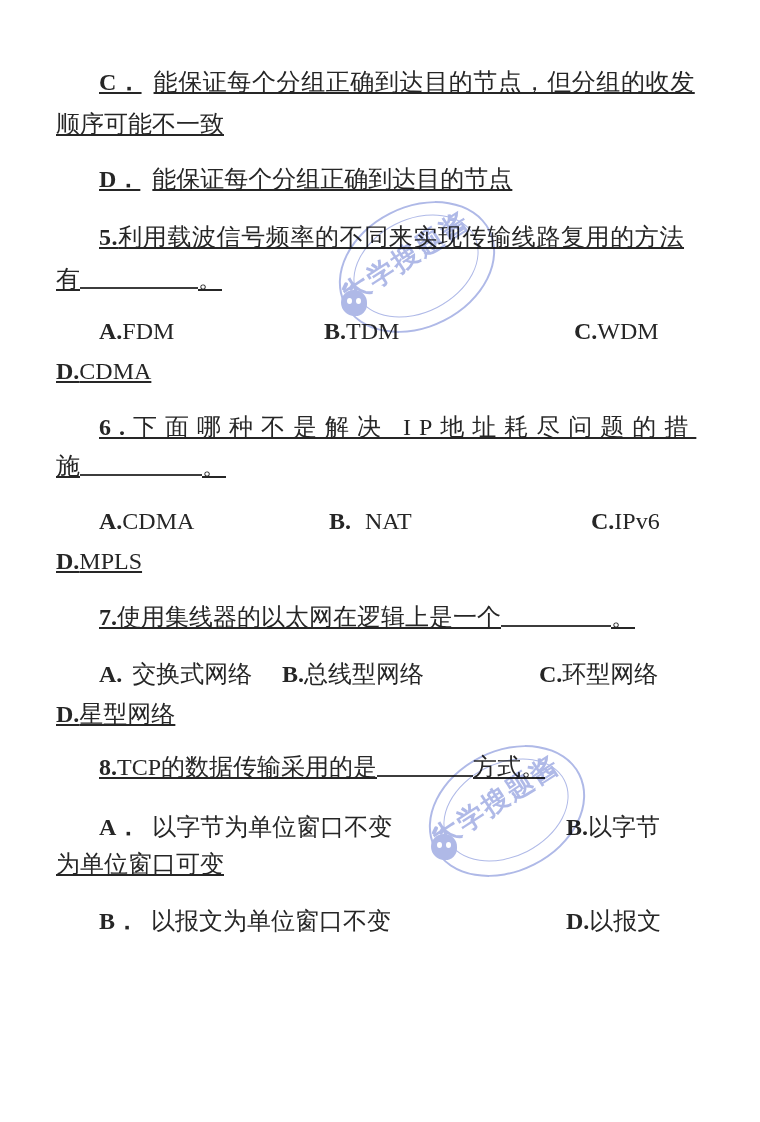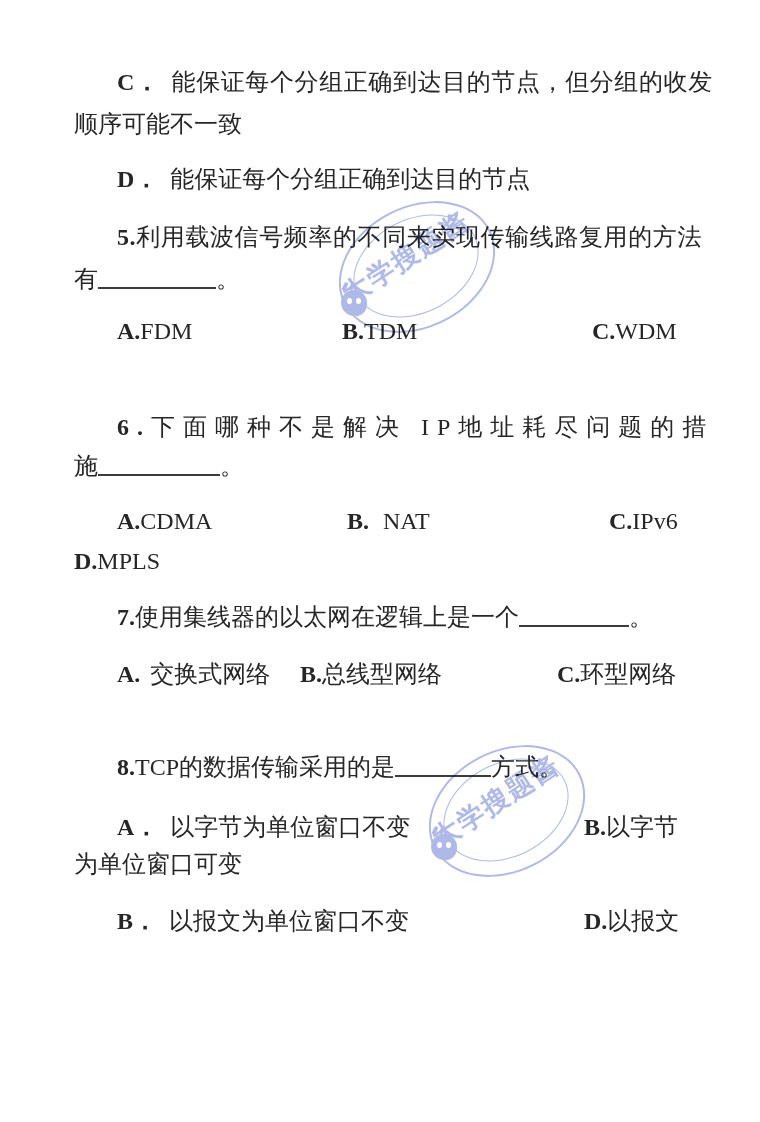--- a/index.html
+++ b/index.html
@@ -2,22 +2,22 @@
 <html><head>
 <meta charset="utf-8">
 <title>Document</title>
 <style>
   html,body{margin:0;padding:0;background:#e8e8e8;}
   .page{
     position:relative;width:760px;height:1122px;background:#ffffff;
     font-family:"Liberation Serif","DejaVu Serif",serif;
     color:#262626;overflow:hidden;
   }
-  .line{position:absolute;left:74px;right:60px;height:34px;
-        font-size:24px;line-height:32px;white-space:nowrap;}
+  .line{position:absolute;left:56px;right:60px;height:34px;
+        font-size:24px;line-height:32px;white-space:nowrap;text-decoration:underline;}
   .indent{padding-left:43px;}
   .lbl{font-weight:bold;}
   .g12{margin-right:12px;}
   .g14{margin-right:14px;}
   .g10{margin-right:10px;}
   .ls1{letter-spacing:0.6px;}
   .lswide{letter-spacing:8px;}
   .opt{position:absolute;top:0;white-space:nowrap;text-align:center;}
   .blank{display:inline-block;border-bottom:2px solid #3c3c3c;height:24px;
          vertical-align:baseline;margin-bottom:-2px;}
@@ -63,20 +63,23 @@
     <span class="lbl">5.</span><span>利用载波信号频率的不同来实现传输线路复用的方法</span>
   </div>
   <div class="line" style="top:263px">
     <span>有</span><span class="blank" style="width:118px"></span><span>。</span>
   </div>
   <div class="line" style="top:315px">
     <span class="opt" style="left:43px"><span class="lbl">A.</span><span>FDM</span></span>
     <span class="opt" style="left:268px"><span class="lbl">B.</span><span>TDM</span></span>
     <span class="opt" style="left:518px"><span class="lbl">C.</span><span>WDM</span></span>
   </div>
+  <div class="line" style="top:355px">
+    <span class="lbl">D.</span><span>CDMA</span>
+  </div>
 
   <div class="line indent lswide" style="top:411px">
     <span class="lbl">6.</span><span>下面哪种不是解决 IP地址耗尽问题的措</span>
   </div>
   <div class="line" style="top:450px">
     <span>施</span><span class="blank" style="width:122px"></span><span>。</span>
   </div>
   <div class="line" style="top:505px">
     <span class="opt" style="left:43px"><span class="lbl">A.</span><span>CDMA</span></span>
     <span class="opt" style="left:273px"><span class="lbl g14">B.</span><span>NAT</span></span>
@@ -86,20 +89,23 @@
     <span class="lbl">D.</span><span>MPLS</span>
   </div>
 
   <div class="line indent" style="top:601px">
     <span class="lbl">7.</span><span>使用集线器的以太网在逻辑上是一个</span><span class="blank" style="width:110px"></span><span>。</span>
   </div>
   <div class="line" style="top:658px">
     <span class="opt" style="left:43px"><span class="lbl g10">A.</span><span>交换式网络</span></span>
     <span class="opt" style="left:226px"><span class="lbl">B.</span><span>总线型网络</span></span>
     <span class="opt" style="left:483px"><span class="lbl">C.</span><span>环型网络</span></span>
+  </div>
+  <div class="line" style="top:698px">
+    <span class="lbl">D.</span><span>星型网络</span>
   </div>
 
   <div class="line indent" style="top:751px">
     <span class="lbl">8.</span><span>TCP的数据传输采用的是</span><span class="blank" style="width:96px"></span><span>方式。</span>
   </div>
   <div class="line" style="top:811px">
     <span class="opt" style="left:43px"><span class="lbl g12">A．</span><span>以字节为单位窗口不变</span></span>
     <span class="opt" style="left:510px"><span class="lbl">B.</span><span>以字节</span></span>
   </div>
   <div class="line" style="top:848px">

